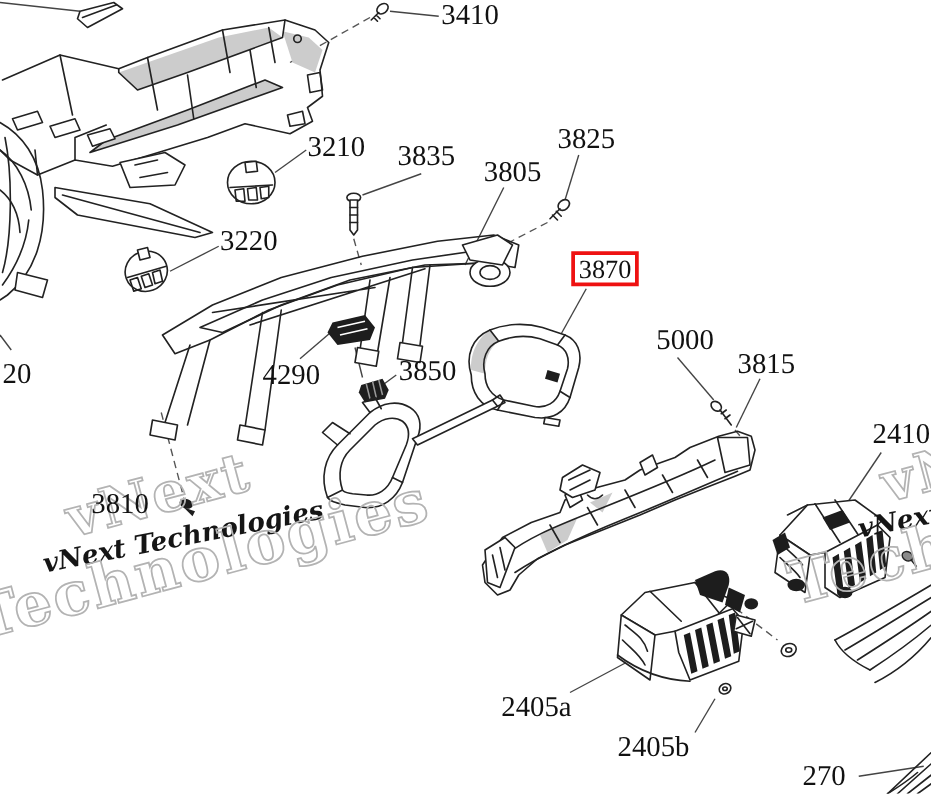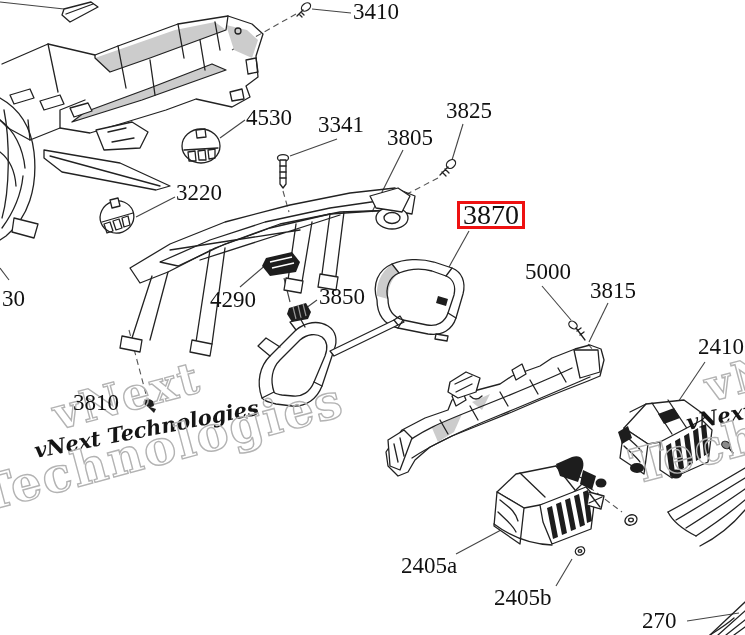--- a/index.html
+++ b/index.html
@@ -6,21 +6,21 @@
   .stage{
     position:relative;width:745px;height:635px;background:#fff;overflow:hidden;
     font-family:"Liberation Sans",sans-serif;
   }
   .stage svg{position:absolute;left:0;top:0;}
   .part-label{
     position:absolute;font-size:23px;line-height:24px;color:#111;
     font-family:Liberation Serif, serif;white-space:nowrap;cursor:pointer;
   }
   .part-label.boxed{
-    border:3.5px solid #ee1111;padding:0 3px;font-size:28px;line-height:22px;
+    border:3.5px solid #ee1111;padding:0 3px;font-size:21px;line-height:22px;
     background:#fff;
   }
   .wm-outline{
     fill:none;stroke:#b3b3b3;stroke-width:1.4;
     font-family:"DejaVu Serif",serif;font-weight:bold;letter-spacing:2px;
   }
   .wm-dark{
     fill:#151515;font-family:"DejaVu Serif",serif;font-weight:bold;font-style:italic;
   }
   .ln{stroke:#444;stroke-width:1.1;fill:none;}
@@ -246,29 +246,29 @@
   </g>
 
   <g>
     <text class="wm-outline" font-size="44" transform="translate(710,402) rotate(-15)">vNext</text>
     <text class="wm-dark" font-size="21" transform="translate(688,430) rotate(-11)">vNext Technologies</text>
     <text class="wm-outline" font-size="48" transform="translate(636,484) rotate(-15)">Technologies</text>
   </g>
 </svg>
 
   <div class="part-label" style="left:353px;top:0px">3410</div>
-  <div class="part-label" style="left:246px;top:106px">4530</div>
-  <div class="part-label" style="left:318px;top:113px">3341</div>
+  <div class="part-label" style="left:246px;top:106px">3210</div>
+  <div class="part-label" style="left:318px;top:113px">3835</div>
   <div class="part-label" style="left:387px;top:126px">3805</div>
   <div class="part-label" style="left:446px;top:99px">3825</div>
   <div class="part-label" style="left:176px;top:181px">3220</div>
   <div class="part-label boxed" style="left:457px;top:201px">3870</div>
   <div class="part-label" style="left:525px;top:260px">5000</div>
   <div class="part-label" style="left:590px;top:279px">3815</div>
-  <div class="part-label" style="left:2px;top:287px">30</div>
+  <div class="part-label" style="left:2px;top:287px">20</div>
   <div class="part-label" style="left:210px;top:288px">4290</div>
   <div class="part-label" style="left:319px;top:285px">3850</div>
   <div class="part-label" style="left:698px;top:335px">2410</div>
   <div class="part-label" style="left:73px;top:391px">3810</div>
   <div class="part-label" style="left:401px;top:554px">2405a</div>
   <div class="part-label" style="left:494px;top:586px">2405b</div>
   <div class="part-label" style="left:642px;top:609px">270</div>
 
 </div>
 

